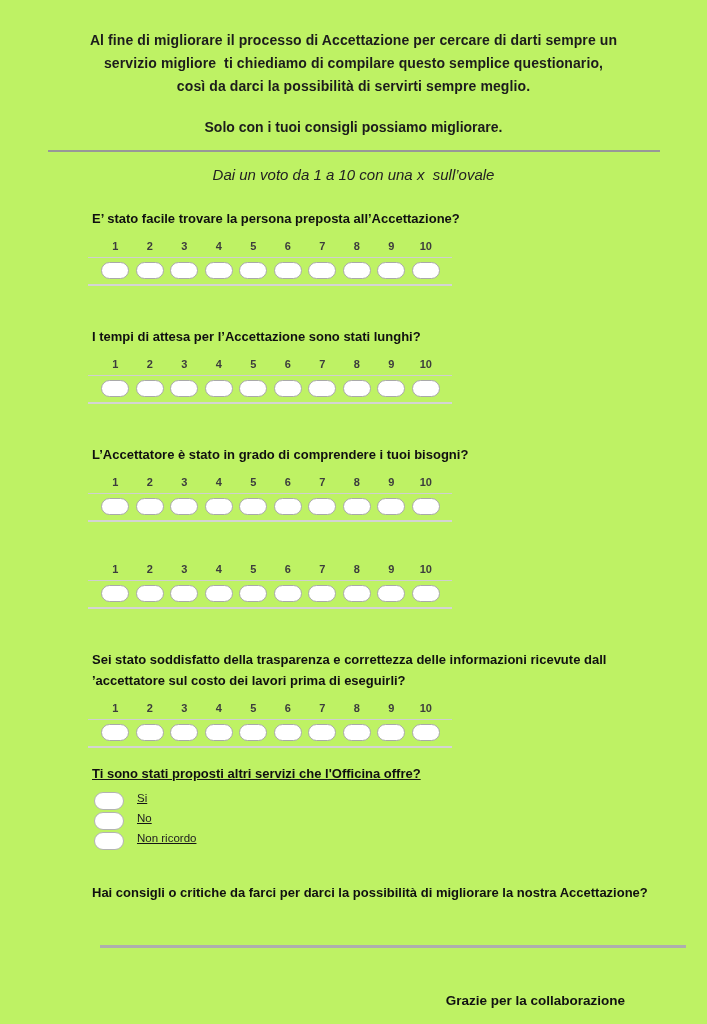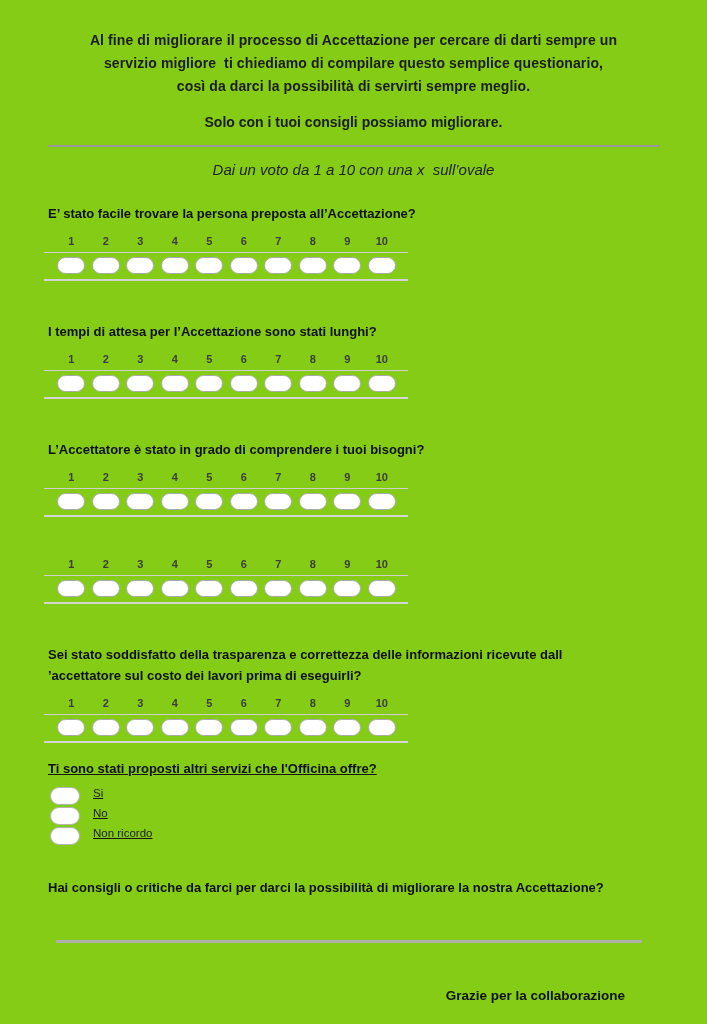--- a/index.html
+++ b/index.html
@@ -2,55 +2,55 @@
 <html><head>
 <meta charset="utf-8">
 <style>
   html, body { margin: 0; padding: 0; background: #ffffff; }
   body { font-family: "Liberation Sans", sans-serif; color: #151515; }
   .page {
     position: relative;
     width: 707px;
     height: 1024px;
     margin: 0 auto;
-    background: #84cc16;
+    background: #bef264;
     overflow: hidden;
   }
   .intro {
     margin: 29px auto 0;
     text-align: center;
     font-weight: bold;
     font-size: 14px;
     line-height: 23px;
     letter-spacing: 0.1px;
     color: #1c1c1c;
     white-space: pre-wrap;
   }
   .tagline {
-    margin-top: 16px;
+    margin-top: 21px;
     text-align: center;
     font-weight: bold;
     font-size: 14px;
     color: #1c1c1c;
   }
   .divider {
     margin: 15px auto 0;
     width: 612px;
     height: 0;
     border-top: 2px solid #989898;
   }
   .instruction {
     margin-top: 14px;
     text-align: center;
     font-style: italic;
     font-size: 15px;
     color: #222;
     white-space: pre-wrap;
   }
-  .questions { margin-left: 48px; }
+  .questions { margin-left: 92px; }
   .question-block { margin-top: 40px; }
   .question-block.first { margin-top: 25px; }
   .question-block.type-choice { margin-top: 15px; text-decoration: underline; }
   .question-block.type-open { margin-top: 33px; }
   .question-text {
     font-weight: bold;
     font-size: 13px;
     line-height: 21px;
     color: #101010;
     white-space: pre-wrap;

